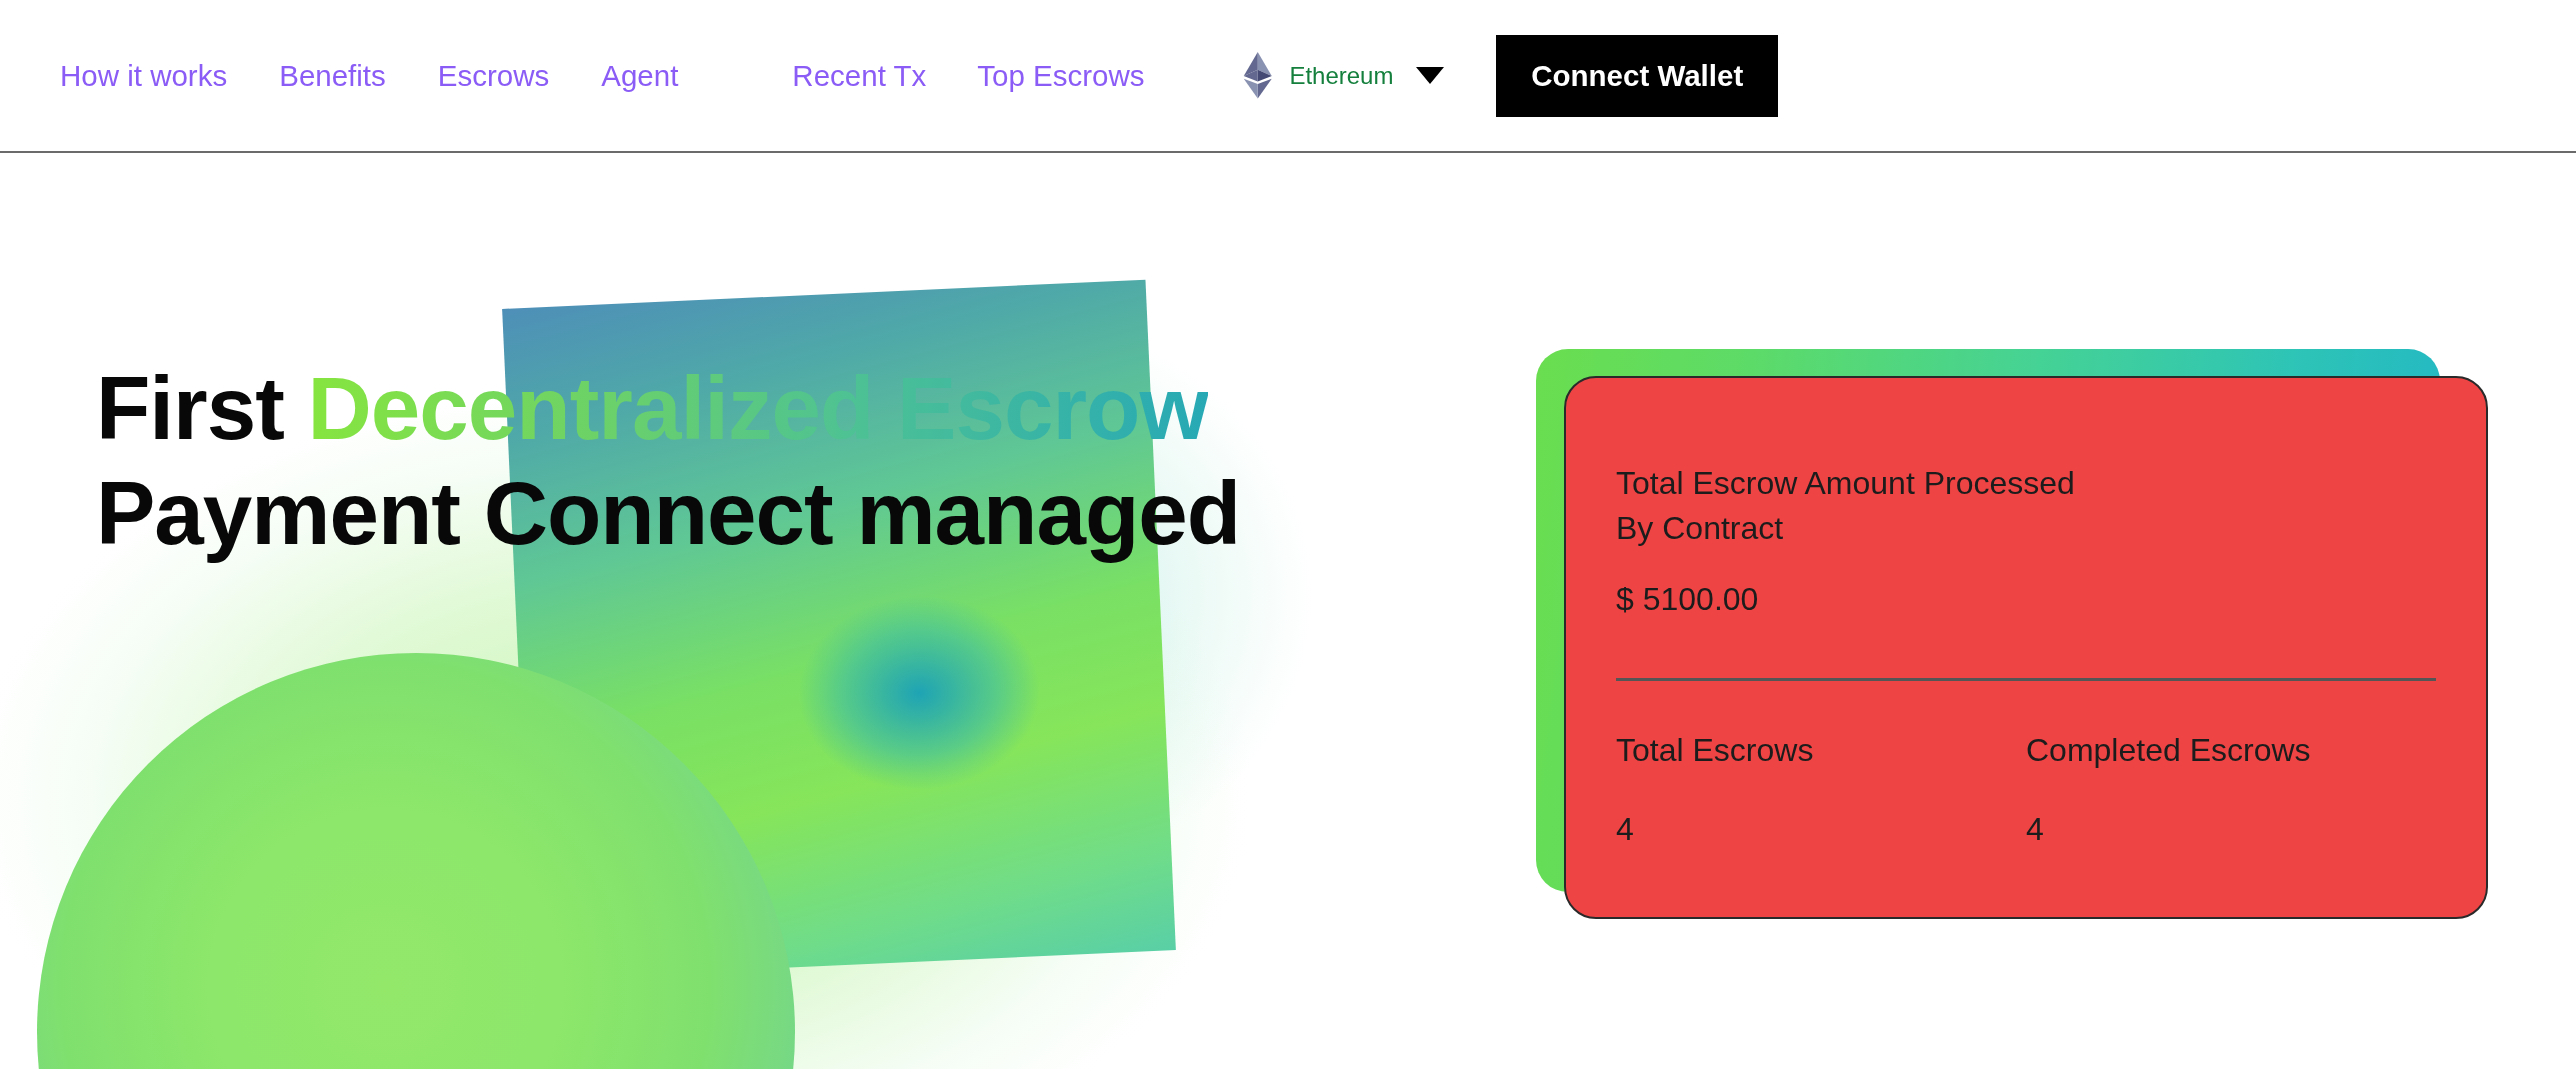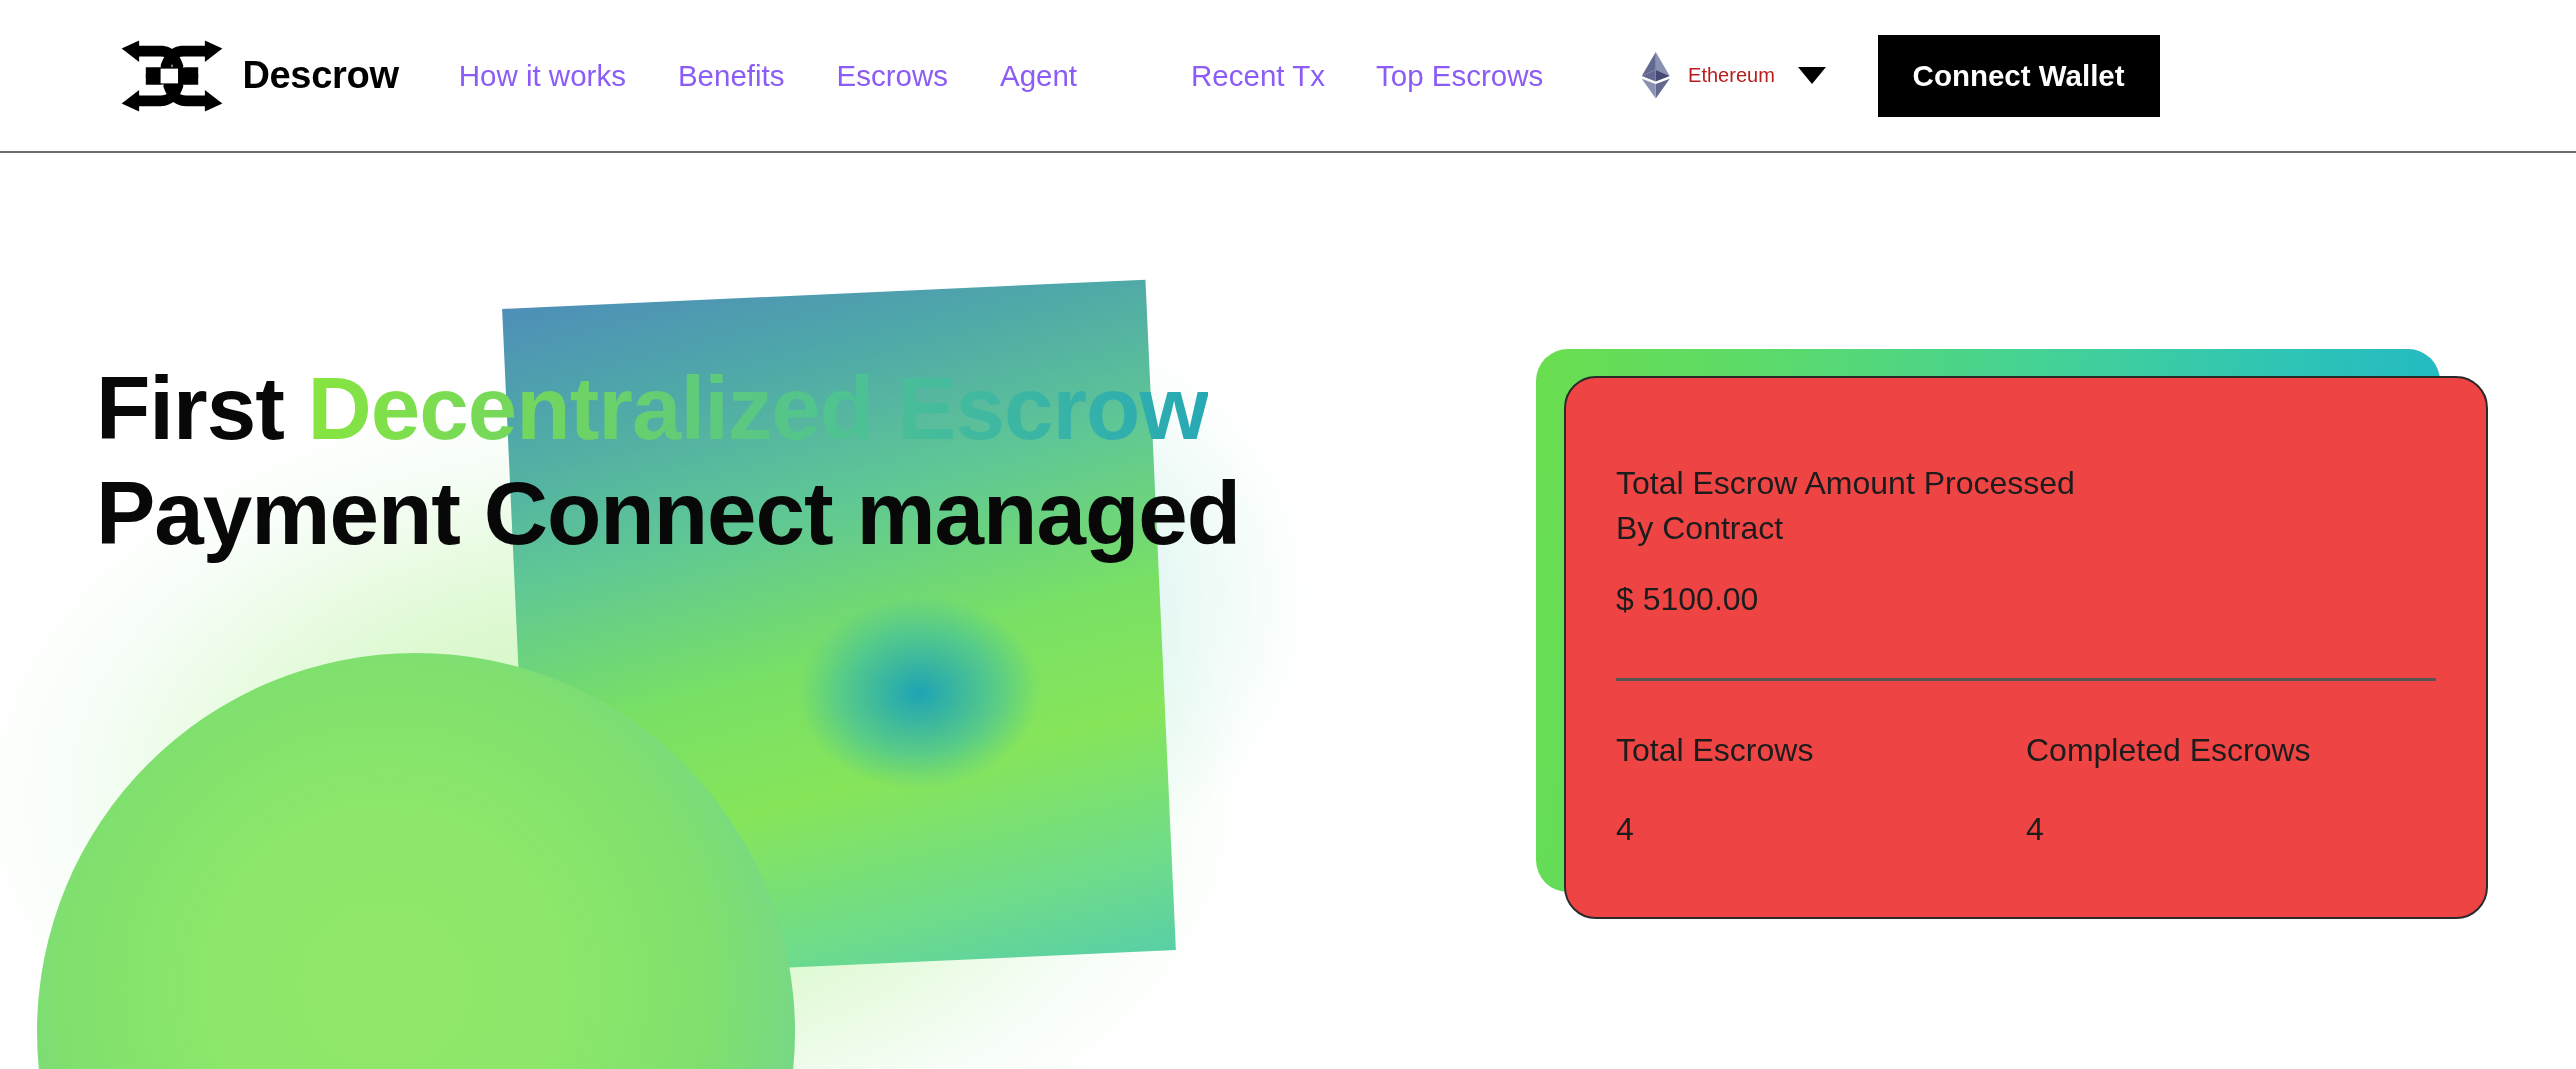--- a/index.html
+++ b/index.html
@@ -71,21 +71,21 @@
 
   .chain-select {
     display: flex;
     align-items: center;
     gap: 17.4px;
     margin-left: 98px;
     cursor: pointer;
     white-space: nowrap;
   }
   .eth-icon { width: 29.5px; height: 47px; display: block; flex: 0 0 auto; }
-  .chain-name { font-size: 20px; color: #b91c1c; }
+  .chain-name { font-size: 24px; color: #15803d; }
   .caret {
     width: 0; height: 0;
     border-left: 14px solid transparent;
     border-right: 14px solid transparent;
     border-top: 17px solid #000000;
     margin-left: 5.4px;
   }
 
   .connect-wallet {
     margin-left: 52px;
@@ -248,31 +248,20 @@
     font-size: 32px;
     color: #1c1c1c;
     margin-top: 42px;
   }
 </style>
 </head>
 <body>
 
 <header class="header">
 
-  <div class="brand">
-    <svg class="brand-logo" viewBox="0 0 158 110">
-      <path fill="#000000" d="M4 14 L30 2 L30 10 L62 10 C82 10 92 26 96 40 C92 54 82 68 62 68 L40 68 L40 52 L62 52 C72 52 78 46 80 40 C78 32 72 26 62 26 L30 26 L30 34 Z"></path>
-      <path fill="#000000" d="M154 14 L128 2 L128 10 L96 10 C76 10 66 26 62 40 C66 54 76 68 96 68 L118 68 L118 52 L96 52 C86 52 80 46 78 40 C80 32 86 26 96 26 L128 26 L128 34 Z" transform="translate(0,0)"></path>
-      <path fill="#000000" d="M4 96 L30 108 L30 100 L62 100 C82 100 92 84 96 70 C92 56 82 42 62 42 L40 42 L40 58 L62 58 C72 58 78 64 80 70 C78 78 72 84 62 84 L30 84 L30 76 Z"></path>
-      <path fill="#000000" d="M154 96 L128 108 L128 100 L100 100 C80 100 70 84 66 70 C70 56 80 42 100 42 L118 42 L118 58 L100 58 C90 58 84 64 82 70 C84 78 90 84 100 84 L128 84 L128 76 Z"></path>
-      <circle fill="#000000" cx="97" cy="55" r="11"></circle>
-      <rect fill="#ffffff" x="62" y="44" width="26" height="22"></rect>
-    </svg>
-    <span class="brand-name">Descrow</span>
-  </div>
 
   <nav class="nav-primary">
     <a class="nav-link">How it works</a>
     <a class="nav-link">Benefits</a>
     <a class="nav-link">Escrows</a>
     <a class="nav-link">Agent</a>
   </nav>
 
   <nav class="nav-secondary">
     <a class="nav-link">Recent Tx</a>

